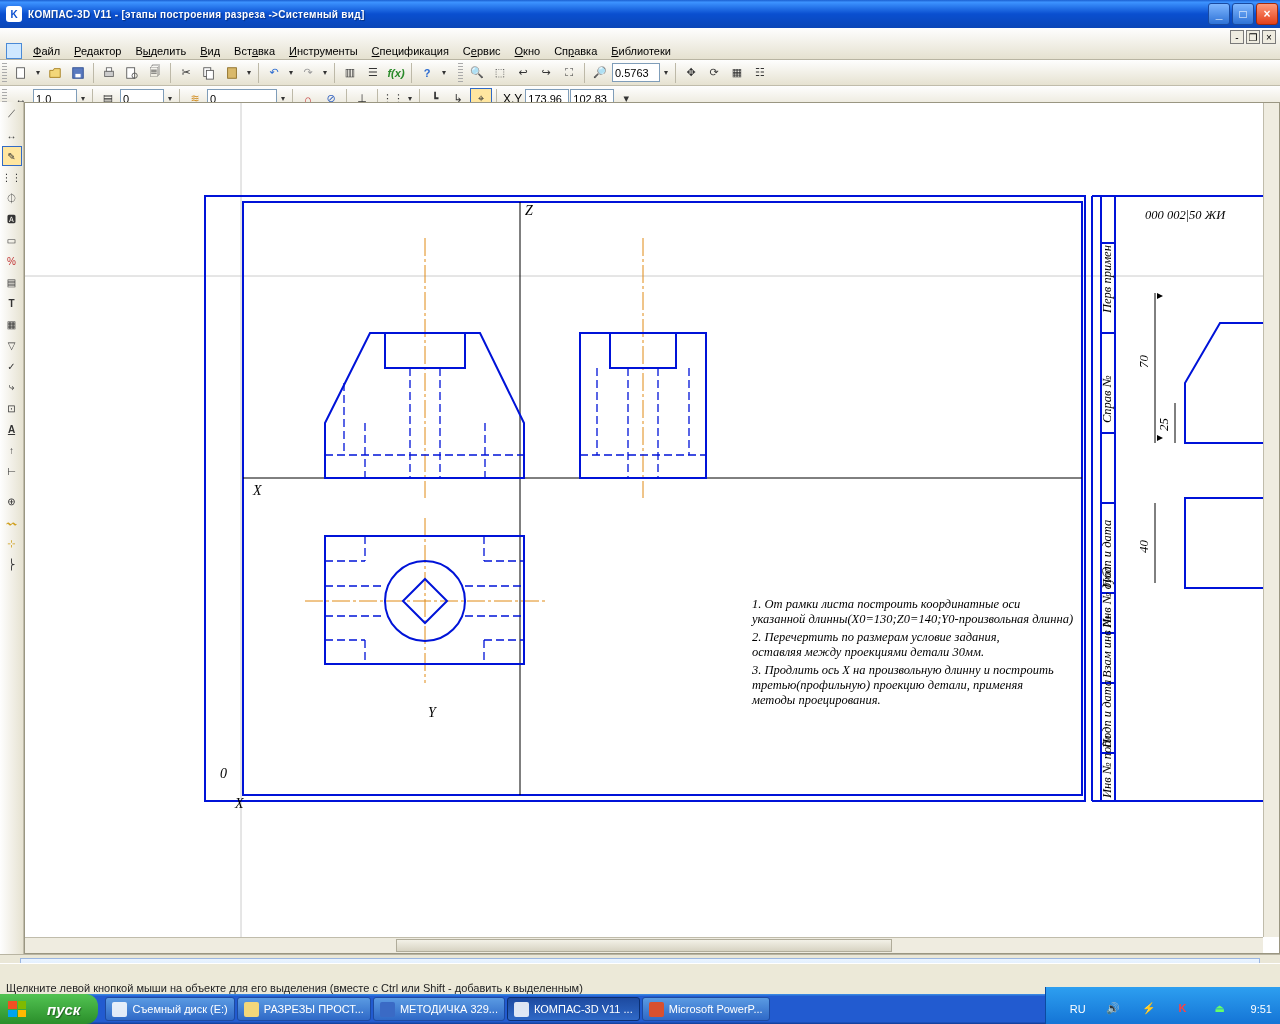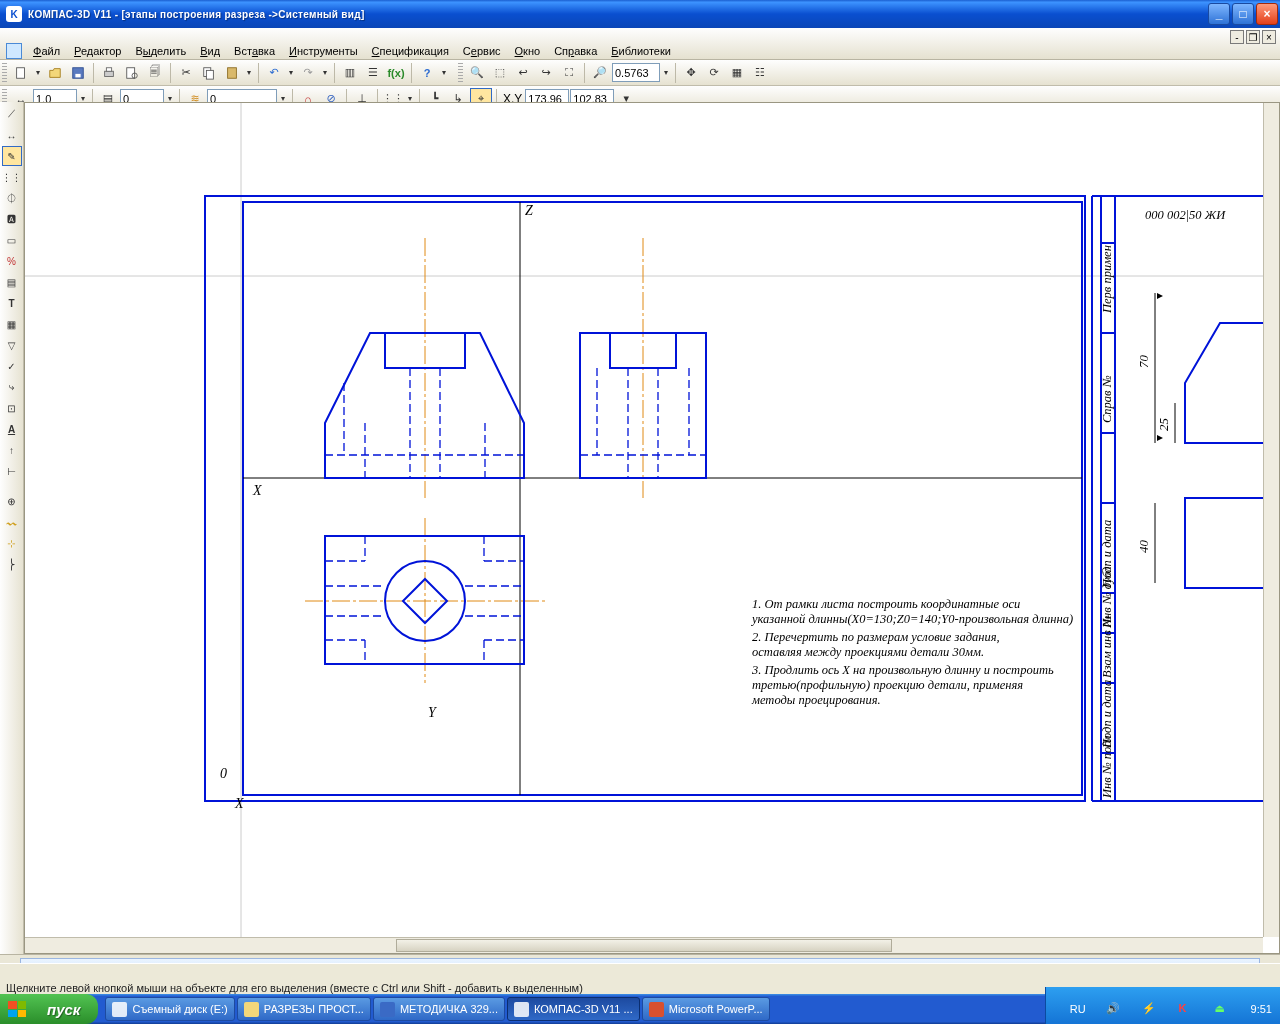--- a/index.html
+++ b/index.html
@@ -146,21 +146,21 @@
     </div>
   <div class="dd">▾</div>
   <div class="tb-sep"></div>
   <div class="tbtn" style="color:#2a6ad0">↶</div>
   <div class="dd">▾</div>
   <div class="tbtn" style="color:#999">↷</div>
   <div class="dd">▾</div>
   <div class="tb-sep"></div>
   <div class="tbtn">▥</div>
   <div class="tbtn">☰</div>
-  <div class="tbtn" style="color:#2a8a2a;font-weight:bold">f(x)</div>
+  <div class="tbtn" style="color:#2a8a2a;font-style:italic;font-weight:bold">f(x)</div>
   <div class="tb-sep"></div>
   <div class="tbtn" style="color:#2a6ad0;font-weight:bold">?</div>
   <div class="dd">▾</div>
 
   <div class="tb-handle" style="margin-left:8px"></div>
   <div class="tbtn">🔍</div>
   <div class="tbtn">⬚</div>
   <div class="tbtn">↩</div>
   <div class="tbtn">↪</div>
   <div class="tbtn">⛶</div>

